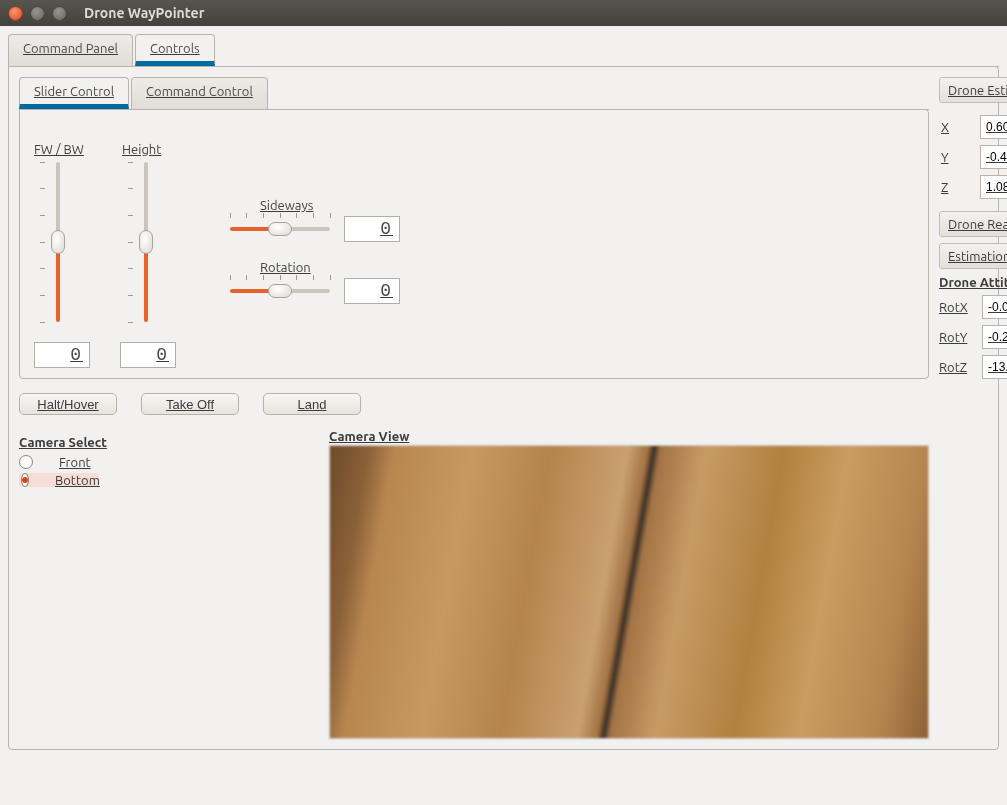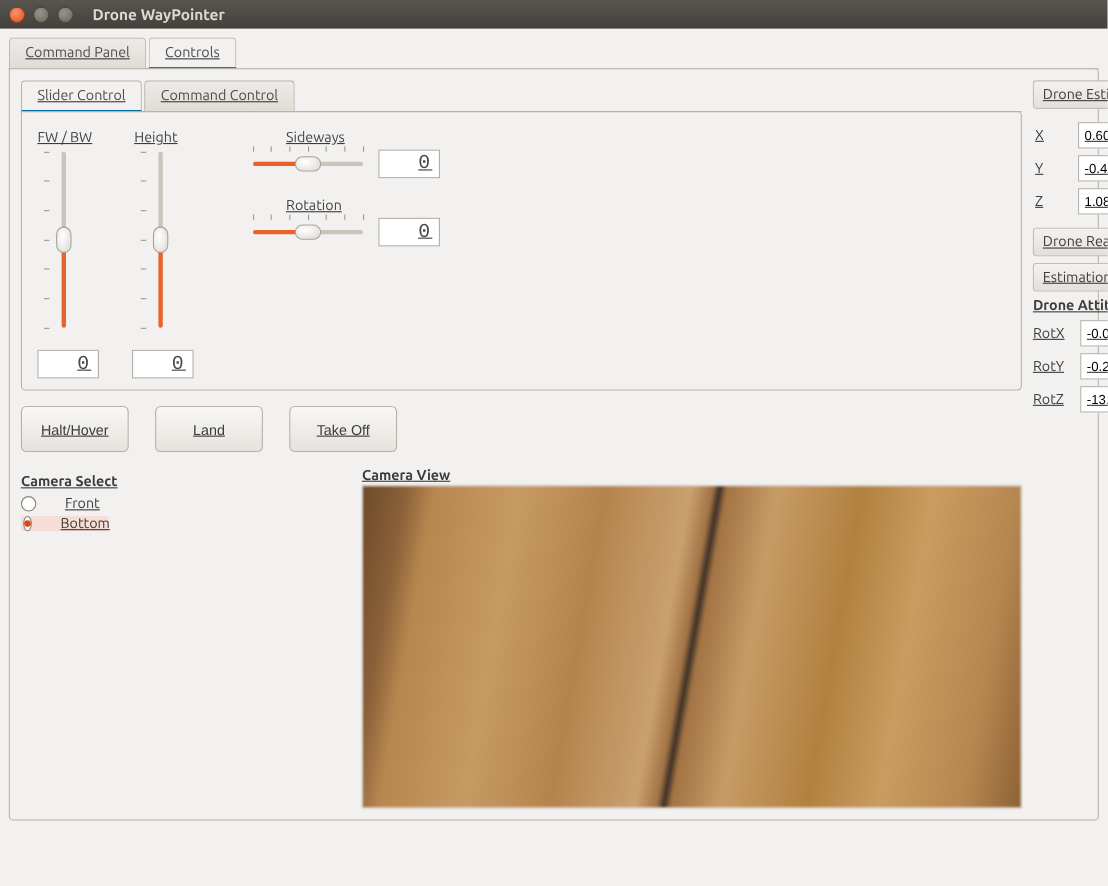--- a/index.html
+++ b/index.html
@@ -47,21 +47,21 @@
     background: linear-gradient(to bottom, #edebe7, #e0ddd7);
     border: 1px solid #b8b4ad;
     border-bottom: none;
     border-radius: 4px 4px 0 0;
     margin-right: 2px;
     color: #4c4c4c;
     cursor: pointer;
   }
   .tab.active {
     background: #f2f1f0;
-    border-bottom: 1px solid #0369a1;
+    border-bottom: 5px solid #0369a1;
     position: relative;
     z-index: 2;
   }
   .tabcontent {
     border: 1px solid #b8b4ad;
     border-radius: 0 4px 4px 4px;
     padding: 10px;
     background: #f2f1f0;
     position: relative;
   }
@@ -96,22 +96,23 @@
     border: 1px solid #b8b4ad;
     background: #fff;
     padding: 3px 5px;
     font-size: 12px;
     height: 24px;
   }
 
   
   .slider-grid {
     display: flex;
-    align-items: flex-start;
+    align-items: flex-end;
     padding: 6px 4px 4px 4px;
+    margin-top: 16px;
   }
   .vslider-col {
     width: 80px;
     text-align: left;
     margin-right: 8px;
   }
   .vslider-col .lbl { margin-bottom: 6px; color:#444;}
   .vslider-wrap {
     position: relative;
     width: 24px;
@@ -189,21 +190,21 @@
     padding: 2px 6px 0 0;
     font-family: "Courier New", monospace;
     font-size: 18px;
     letter-spacing: 2px;
     color: #484848;
   }
 
   .btnrow { display:flex; gap:24px; margin: 14px 0 14px 0; }
   .btn {
     min-width: 98px;
-    height: 42px;
+    height: 22px;
     background: linear-gradient(to bottom, #f8f7f5, #e6e3dd);
     border: 1px solid #b6b2aa;
     border-radius: 5px;
     color: #3c3c3c;
     font-size: 13px;
     cursor: pointer;
   }
 
   .bottom-row { display:flex; align-items:flex-start; }
   .camera-select { width: 300px; }
@@ -351,22 +352,22 @@
           </div>
 
           <div style="display:flex; gap:30px; margin-left:4px; margin-top:4px;">
             <div class="lcd vslider-val">0</div>
             <div class="lcd vslider-val">0</div>
           </div>
         </div>
 
         <div class="btnrow">
           <button class="btn">Halt/Hover</button>
+          <button class="btn">Take Off</button>
           <button class="btn">Land</button>
-          <button class="btn">Take Off</button>
         </div>
 
         <div class="bottom-row">
           <div class="camera-select">
             <div class="grp-title">Camera Select</div>
             <div class="radio-row">
               <span class="radio"></span>
               <span>Front</span>
             </div>
             <div class="radio-row selected">

